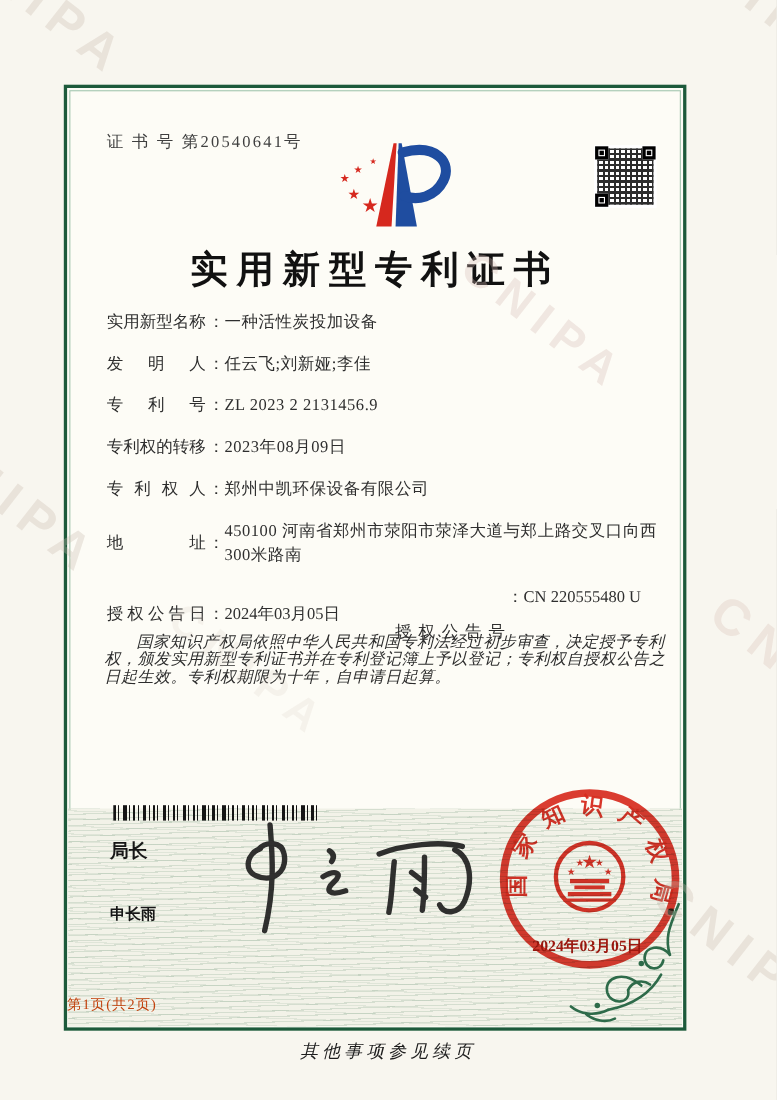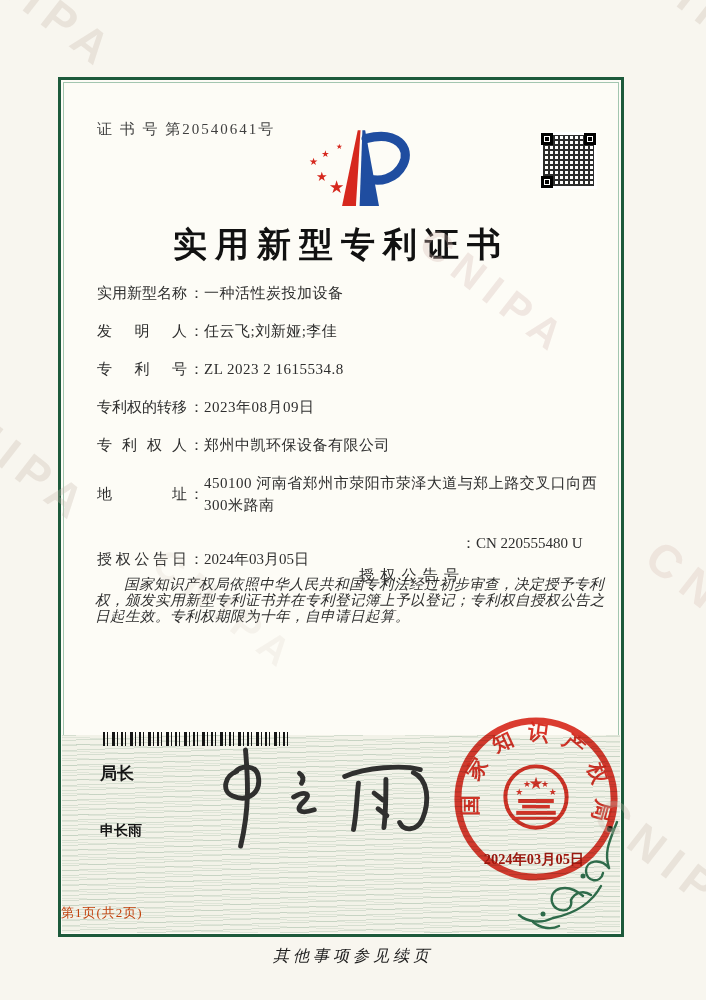--- a/index.html
+++ b/index.html
@@ -127,21 +127,21 @@
           <span class="val">一种活性炭投加设备</span>
       </div>
       <div class="row">
         <span class="lbl">发明人</span>
           <span class="colon">：</span>
           <span class="val">任云飞;刘新娅;李佳</span>
       </div>
       <div class="row">
         <span class="lbl">专利号</span>
           <span class="colon">：</span>
-          <span class="val">ZL 2023 2 1615534.8</span>
+          <span class="val">ZL 2023 2 2131456.9</span>
       </div>
       <div class="row">
         <span class="lbl">专利权的转移</span>
           <span class="colon">：</span>
           <span class="val">2023年08月09日</span>
       </div>
       <div class="row">
         <span class="lbl">专利权人</span>
           <span class="colon">：</span>
           <span class="val">郑州中凯环保设备有限公司</span>

